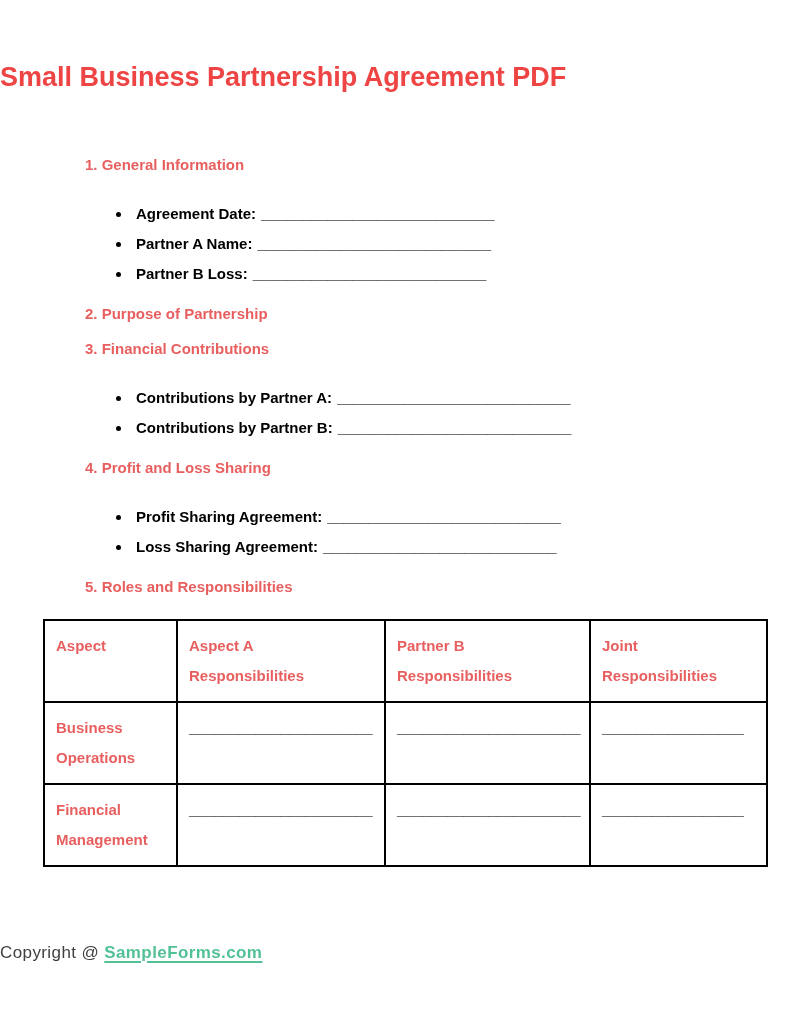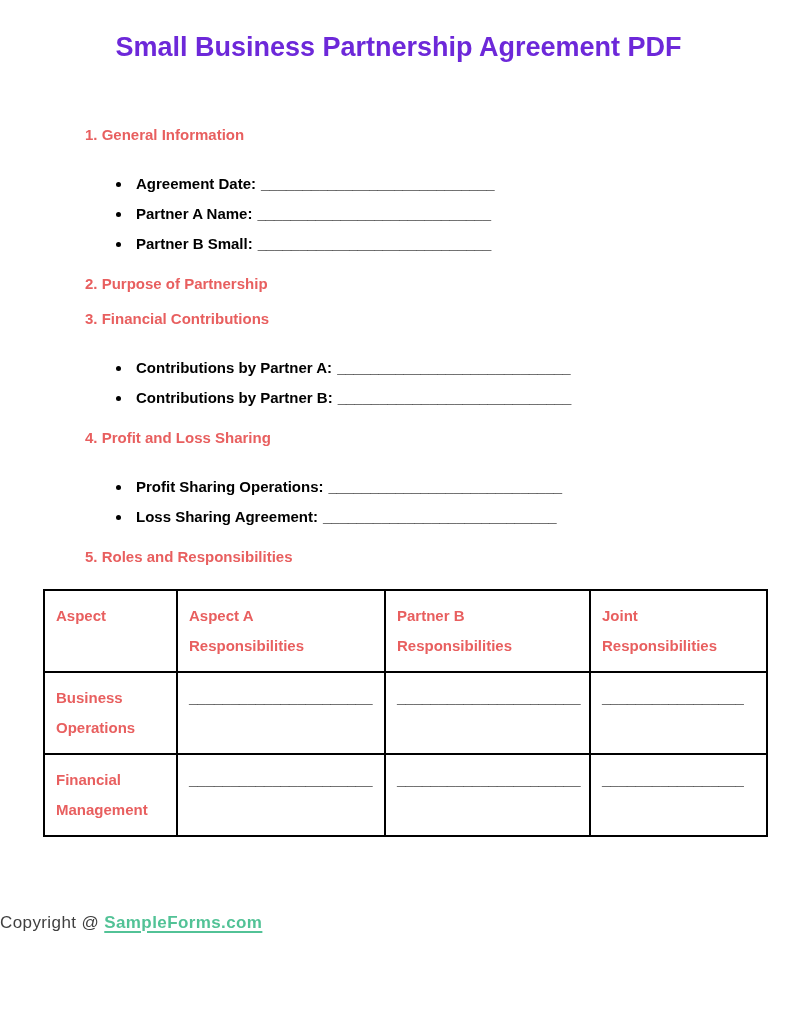--- a/index.html
+++ b/index.html
@@ -5,23 +5,23 @@
   * { margin: 0; padding: 0; box-sizing: content-box; }
   html, body { background: #ffffff; }
   body {
     width: 797px; height: 1032px;
     font-family: "Liberation Sans", sans-serif;
     color: #000000;
     overflow: hidden;
     position: relative;
   }
   .page-title {
-    margin: 30px 0 0;
-    text-align: center;
-    color: #6d28d9;
+    margin: 60px 0 0;
+    text-align: left;
+    color: #ef4444;
     font-size: 27px;
     line-height: 34px;
     font-weight: bold;
   }
   .sec-heading {
     margin: 15px 0 0 85px;
     color: #e85f5f;
     font-size: 15px;
     line-height: 20px;
     font-weight: bold;
@@ -92,40 +92,40 @@
 </head>
 <body>
 
 <h1 class="page-title">Small Business Partnership Agreement PDF</h1>
 
 <section>
   <h2 class="sec-heading first">1. General Information</h2>
   <ul class="blist">
     <li><span>Agreement Date:</span><span class="blank">____________________________</span></li>
     <li><span>Partner A Name:</span><span class="blank">____________________________</span></li>
-    <li><span>Partner B Small:</span><span class="blank">____________________________</span></li>
+    <li><span>Partner B Loss:</span><span class="blank">____________________________</span></li>
   </ul>
 </section>
 
 <section>
   <h2 class="sec-heading">2. Purpose of Partnership</h2>
 </section>
 
 <section>
   <h2 class="sec-heading">3. Financial Contributions</h2>
   <ul class="blist">
     <li><span>Contributions by Partner A:</span><span class="blank">____________________________</span></li>
     <li><span>Contributions by Partner B:</span><span class="blank">____________________________</span></li>
   </ul>
 </section>
 
 <section>
   <h2 class="sec-heading">4. Profit and Loss Sharing</h2>
   <ul class="blist">
-    <li><span>Profit Sharing Operations:</span><span class="blank">____________________________</span></li>
+    <li><span>Profit Sharing Agreement:</span><span class="blank">____________________________</span></li>
     <li><span>Loss Sharing Agreement:</span><span class="blank">____________________________</span></li>
   </ul>
 </section>
 
 <section>
   <h2 class="sec-heading">5. Roles and Responsibilities</h2>
 </section>
 
 <table class="roles">
   <colgroup>

